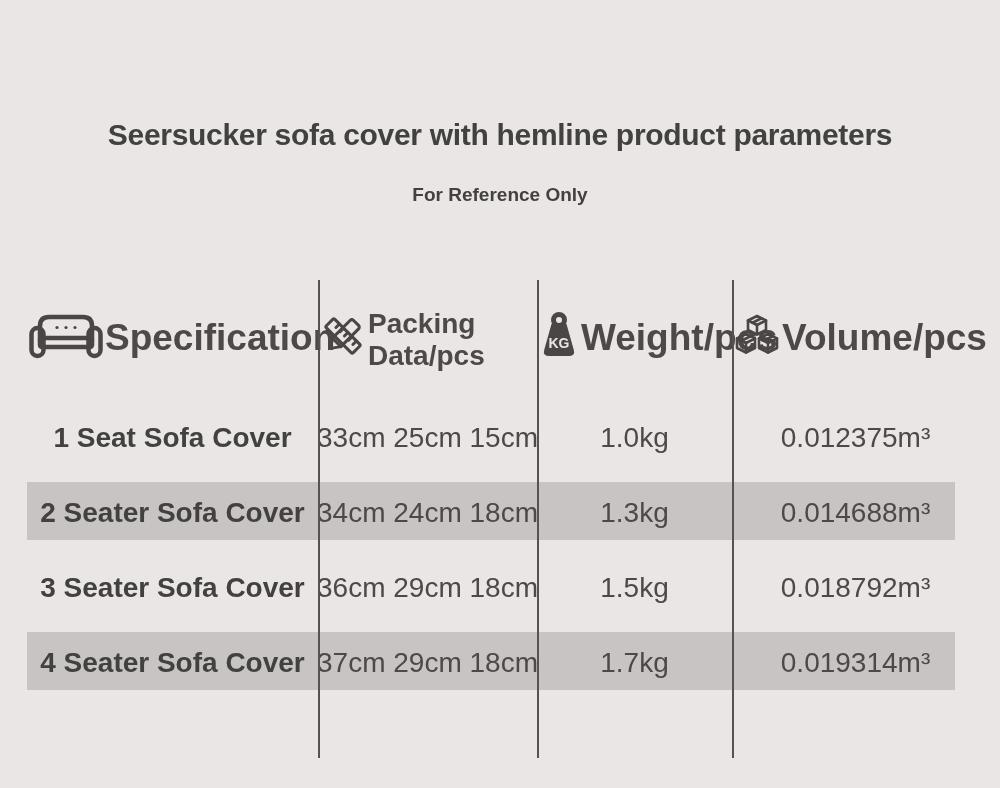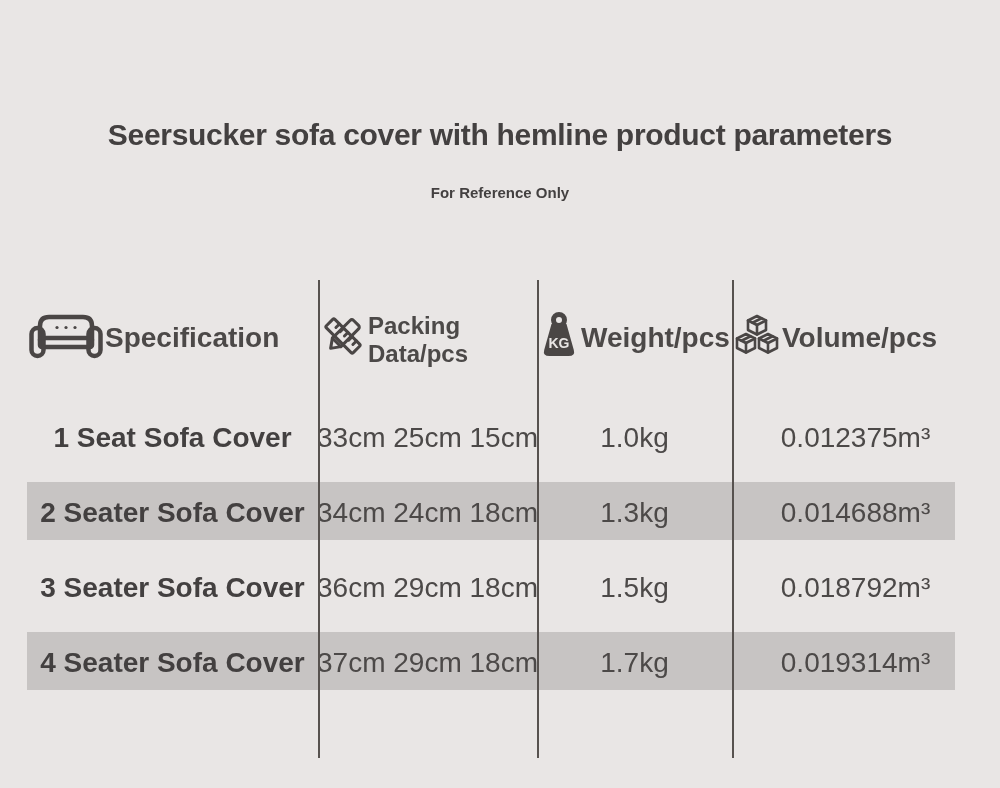--- a/index.html
+++ b/index.html
@@ -21,21 +21,21 @@
   }
   .title{
     position:absolute;left:0;top:118px;width:100%;
     text-align:center;
     font-size:30px;font-weight:700;letter-spacing:-0.3px;
     color:var(--text-primary);
   }
   .subtitle{
     position:absolute;left:0;top:184px;width:100%;
     text-align:center;
-    font-size:15px;font-weight:600;
+    font-size:19px;font-weight:600;
     color:var(--text-primary);
   }
   .table{
     position:absolute;left:27px;top:270px;
     width:928px;height:492px;
   }
   .stripe{
     position:absolute;left:0;width:928px;height:58px;
     background:var(--stripe-bg);
     z-index:0;
@@ -61,22 +61,22 @@
     padding-top:2px;
   }
   .icon-box{
     height:54px;display:flex;align-items:center;justify-content:center;
   }
   .hlabel{
     margin-top:4px;
     font-weight:600;
     color:var(--text-secondary);
   }
-  .hlabel-lg{font-size:28px;}
-  .hlabel-md{font-size:24px;padding-top:4px;}
+  .hlabel-lg{font-size:37px;}
+  .hlabel-md{font-size:28px;padding-top:4px;}
   .cell{
     display:flex;align-items:center;justify-content:center;
     color:var(--text-secondary);
     white-space:nowrap;
   }
   .cell-spec{font-size:28px;font-weight:700;color:var(--text-primary);}
   .cell-pack{font-size:28px;}
   .cell-weight{font-size:28px;}
   .cell-volume{font-size:28px;padding-left:24px;}
   svg{display:block;}

